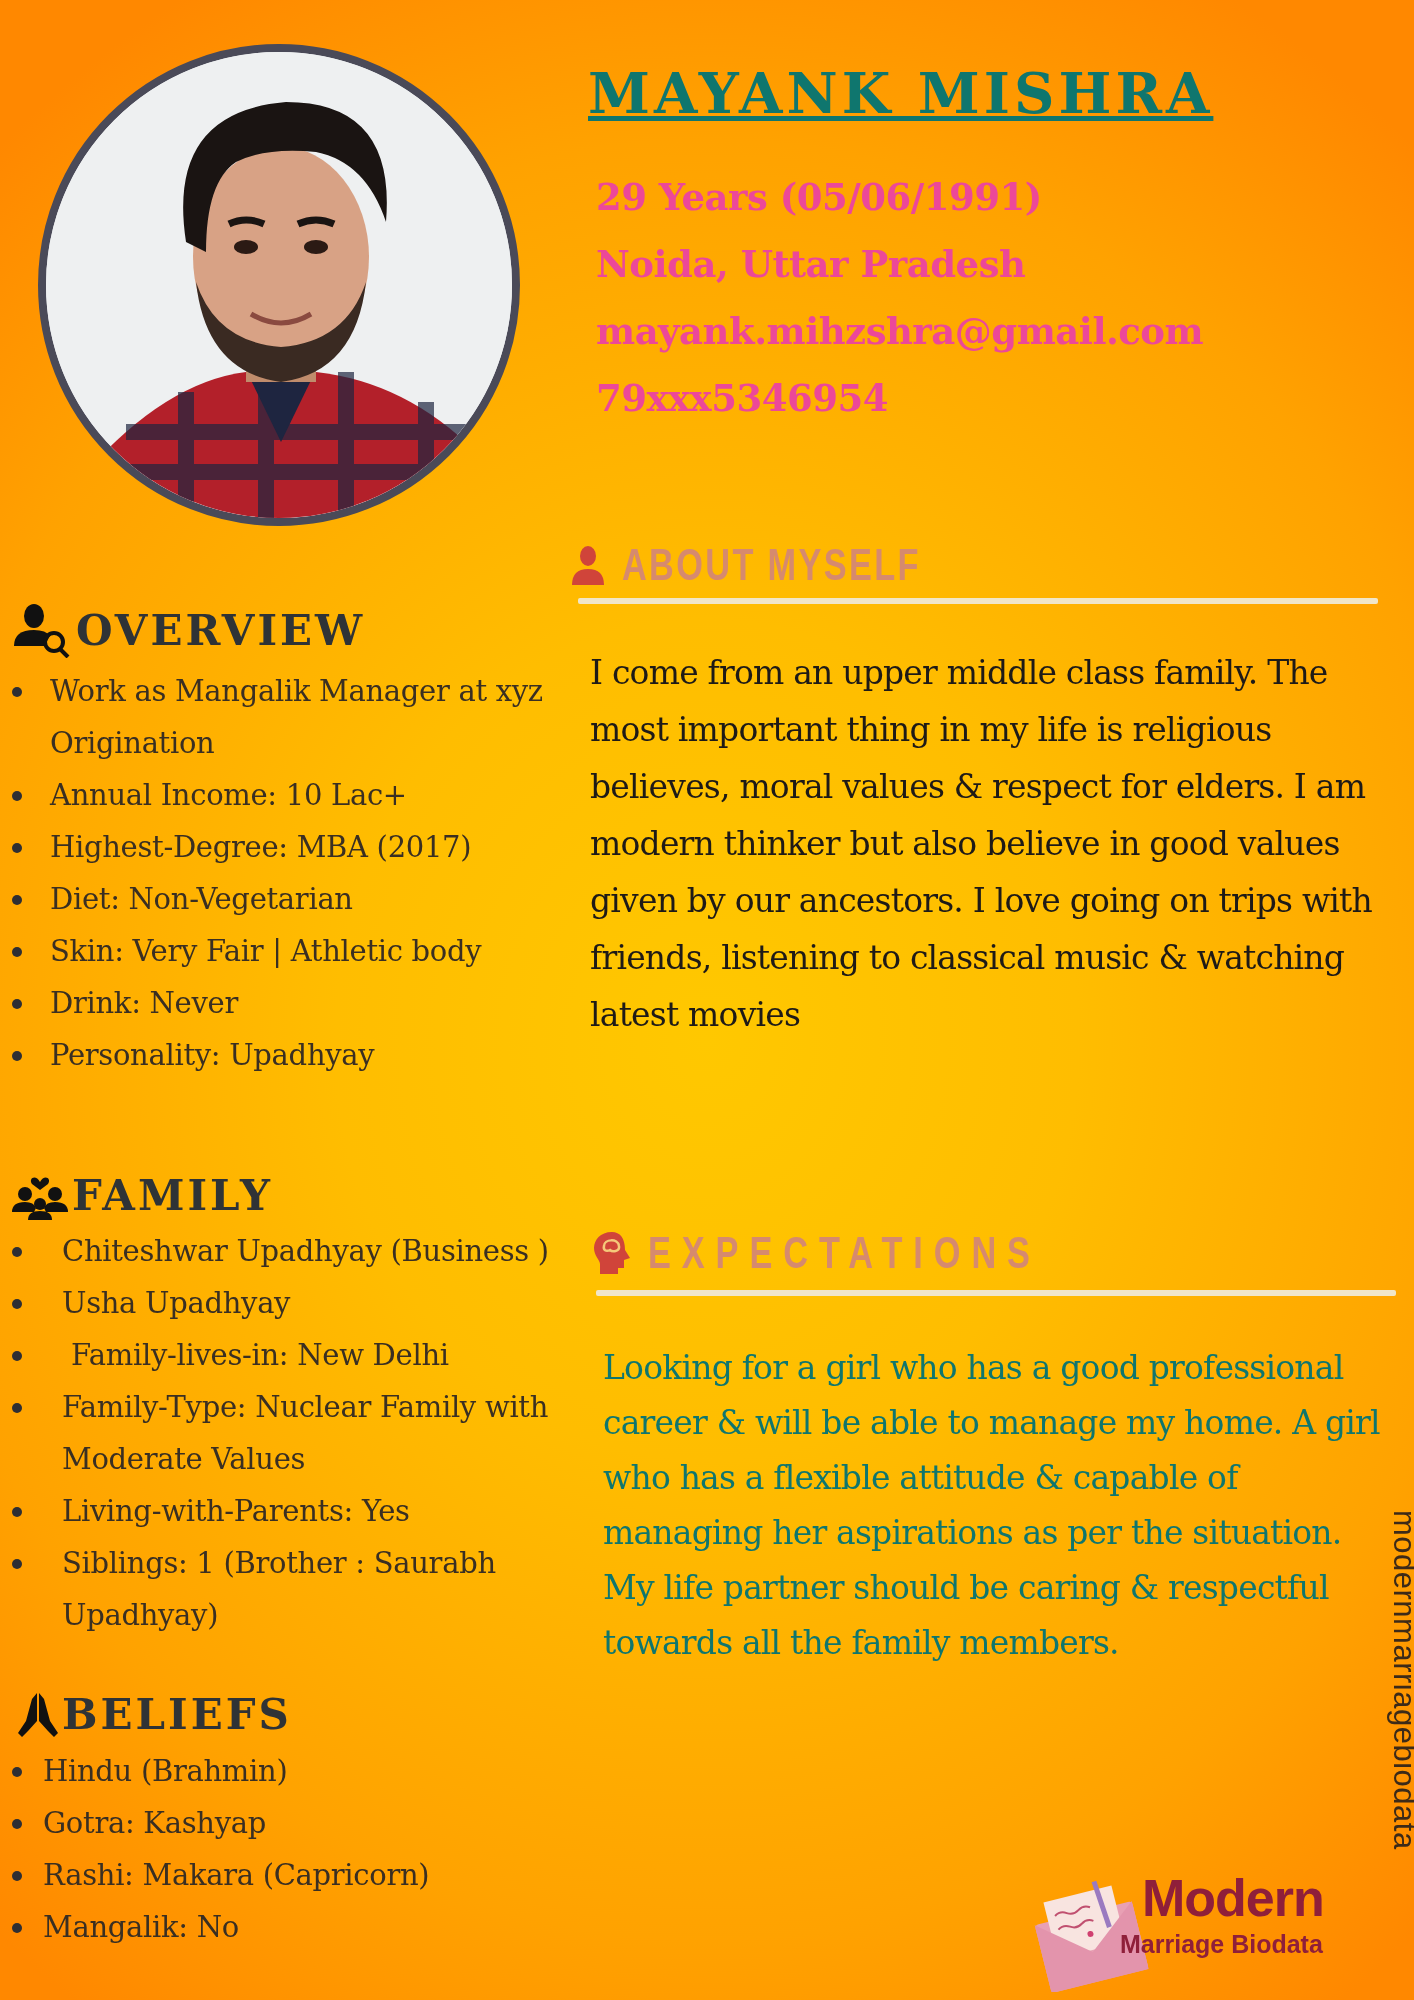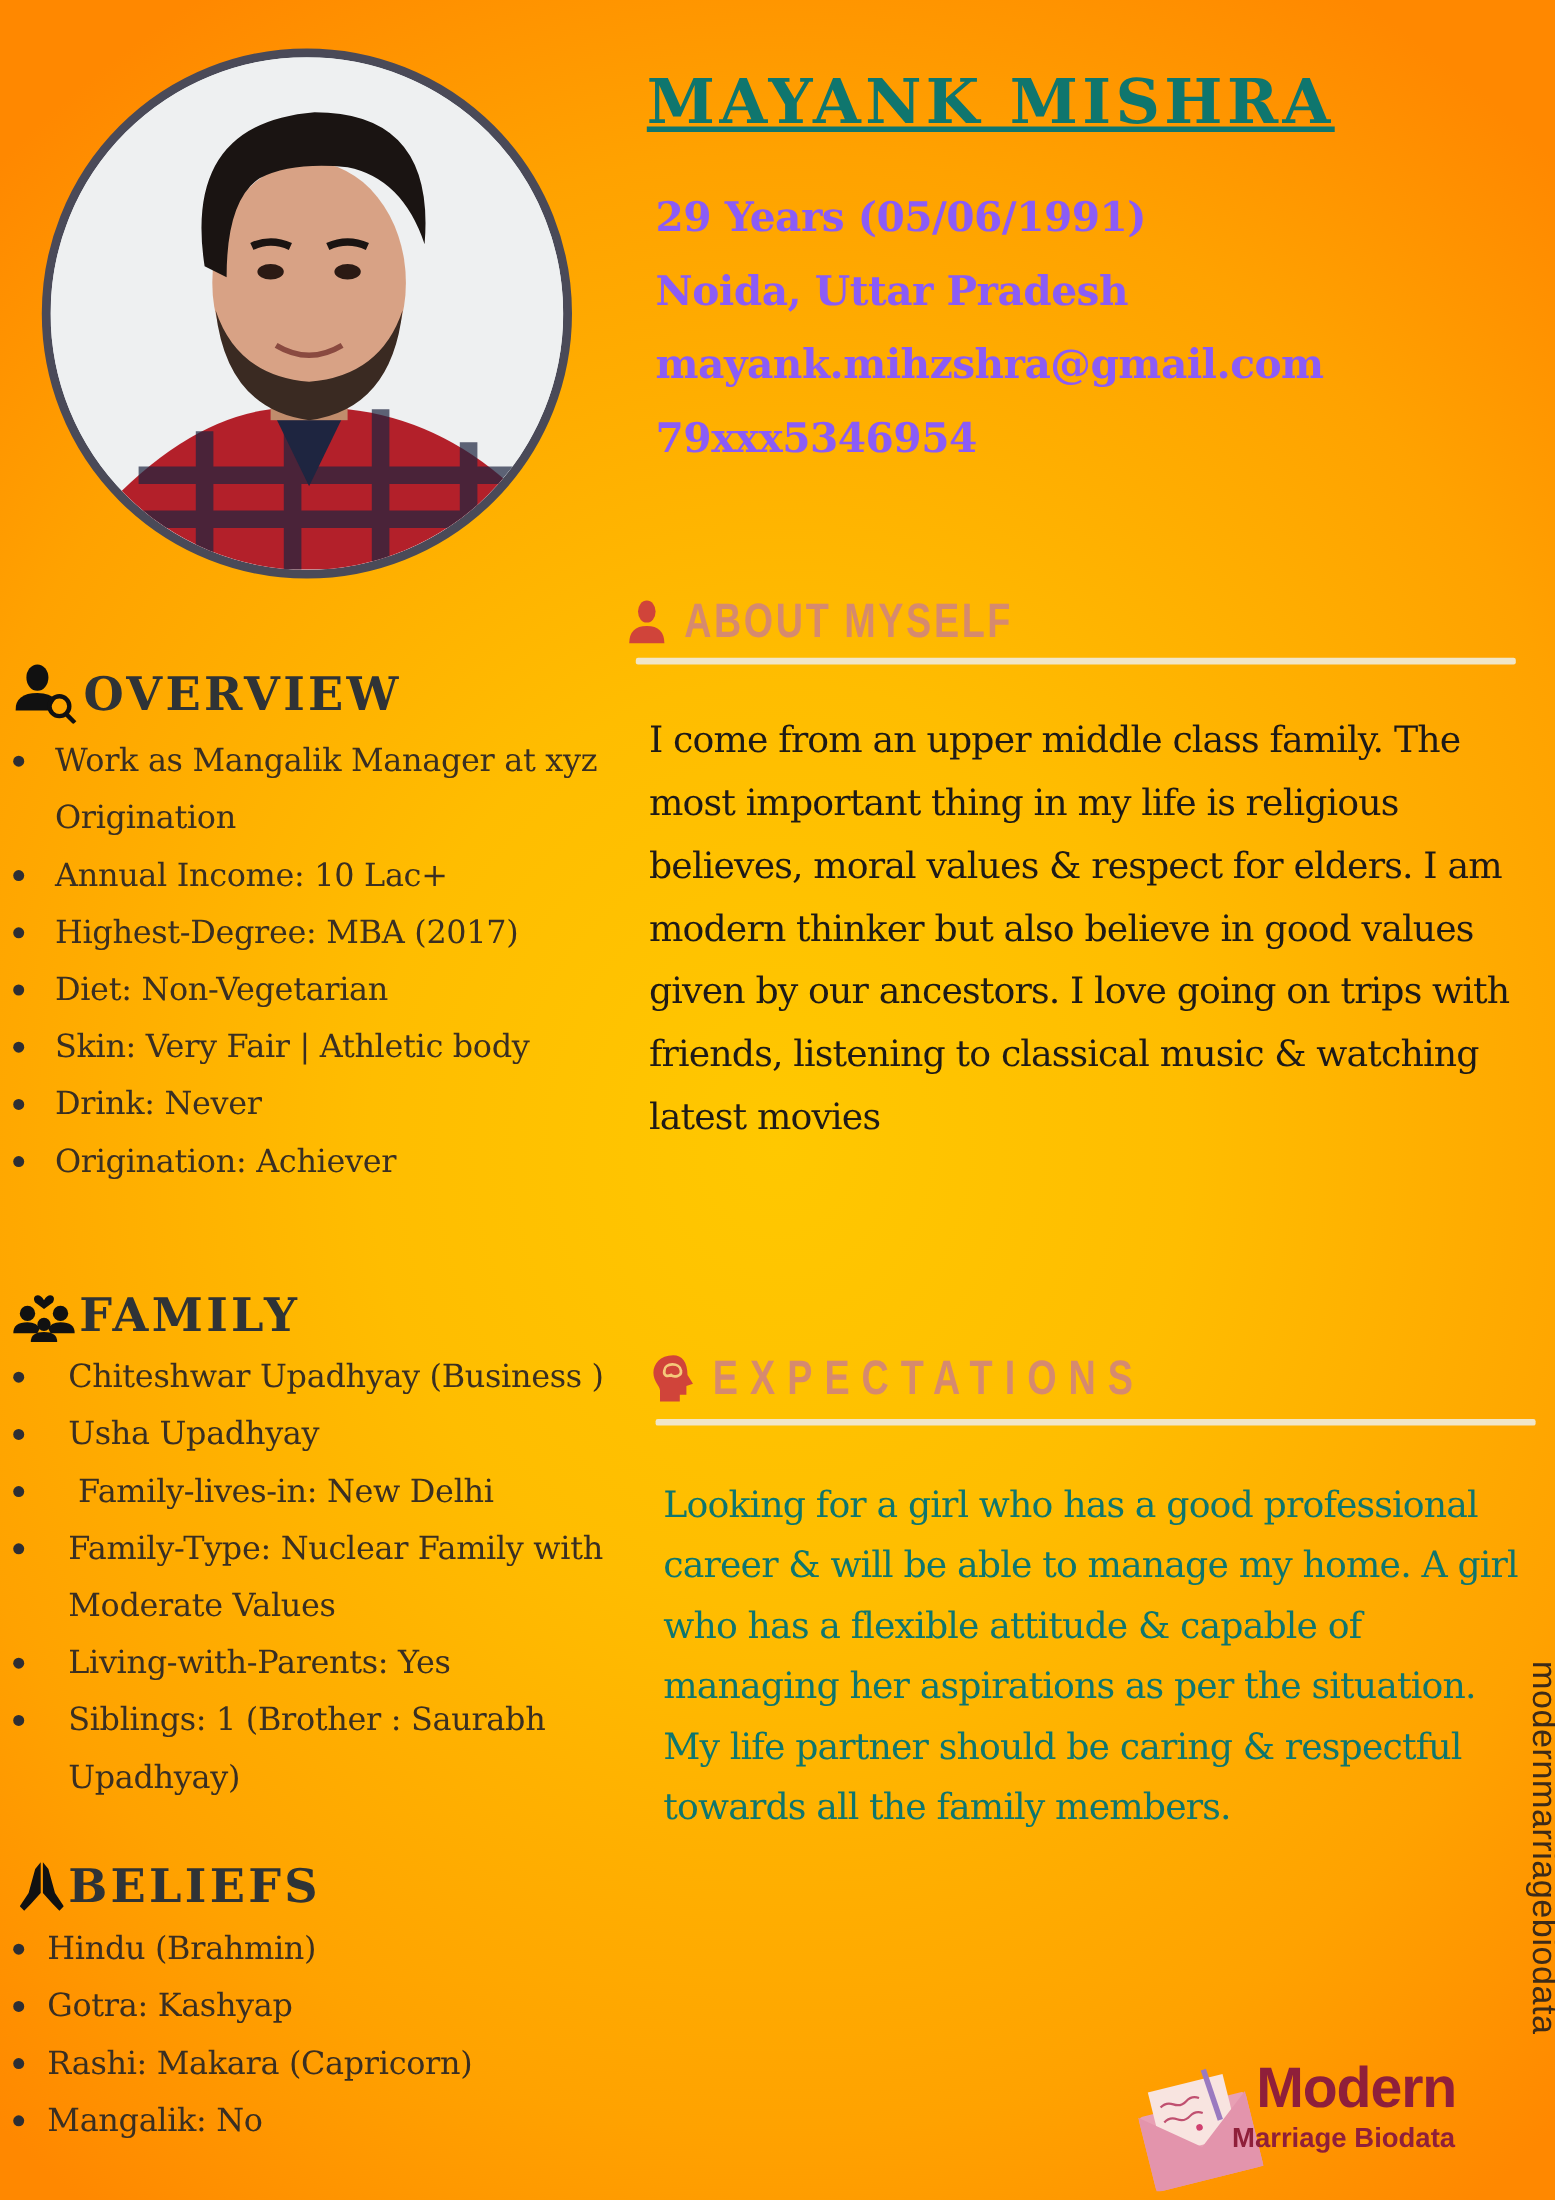--- a/index.html
+++ b/index.html
@@ -20,21 +20,21 @@
   .photo svg { width: 100%; height: 100%; display: block; }
 
   
   .name {
     left: 588px; top: 60px; font-family: "DejaVu Serif", serif; font-weight: bold;
     font-size: 56px; letter-spacing: 4px; color: #0f766e; margin: 0; text-decoration: underline;
   }
   .contact { left: 596px; top: 164px; margin: 0; padding: 0; list-style: none; }
   .contact li {
     font-family: "DejaVu Serif", serif; font-weight: bold; font-size: 37px;
-    line-height: 67px; color: #8b5cf6; letter-spacing: -0.5px;
+    line-height: 67px; color: #ec4899; letter-spacing: -0.5px;
   }
 
   
   .rhead { display: flex; align-items: center; gap: 16px; }
   .rhead .title {
     font-family: "Liberation Sans", sans-serif; font-weight: bold; color: #d68a6e;
     font-size: 44px; transform: scaleX(0.78); transform-origin: left center;
     letter-spacing: 3px;
   }
   .rule { height: 6px; background: #f1e6c8; border-radius: 2px; }
@@ -158,21 +158,21 @@
   </svg>
   <span class="title">OVERVIEW</span>
 </div>
 <ul class="abs blist ov-list">
   <li>Work as Mangalik Manager at xyz Origination</li>
   <li>Annual Income: 10 Lac+</li>
   <li>Highest-Degree: MBA (2017)</li>
   <li>Diet: Non-Vegetarian</li>
   <li>Skin: Very Fair | Athletic body</li>
   <li>Drink: Never</li>
-  <li>Origination: Achiever</li>
+  <li>Personality: Upadhyay</li>
 </ul>
 
 <div class="abs lhead fam-head">
   <svg width="56" height="50" viewBox="0 0 56 50">
     <path d="M28 12 C24 4 16 8 20 14 L28 20 L36 14 C40 8 32 4 28 12 Z" fill="#111"></path>
     <circle cx="13" cy="24" r="7" fill="#111"></circle>
     <path d="M0 42 Q0 32 13 32 Q22 32 24 38 L22 42 Z" fill="#111"></path>
     <circle cx="43" cy="24" r="7" fill="#111"></circle>
     <path d="M56 42 Q56 32 43 32 Q34 32 32 38 L34 42 Z" fill="#111"></path>
     <circle cx="28" cy="34" r="6" fill="#111"></circle>

